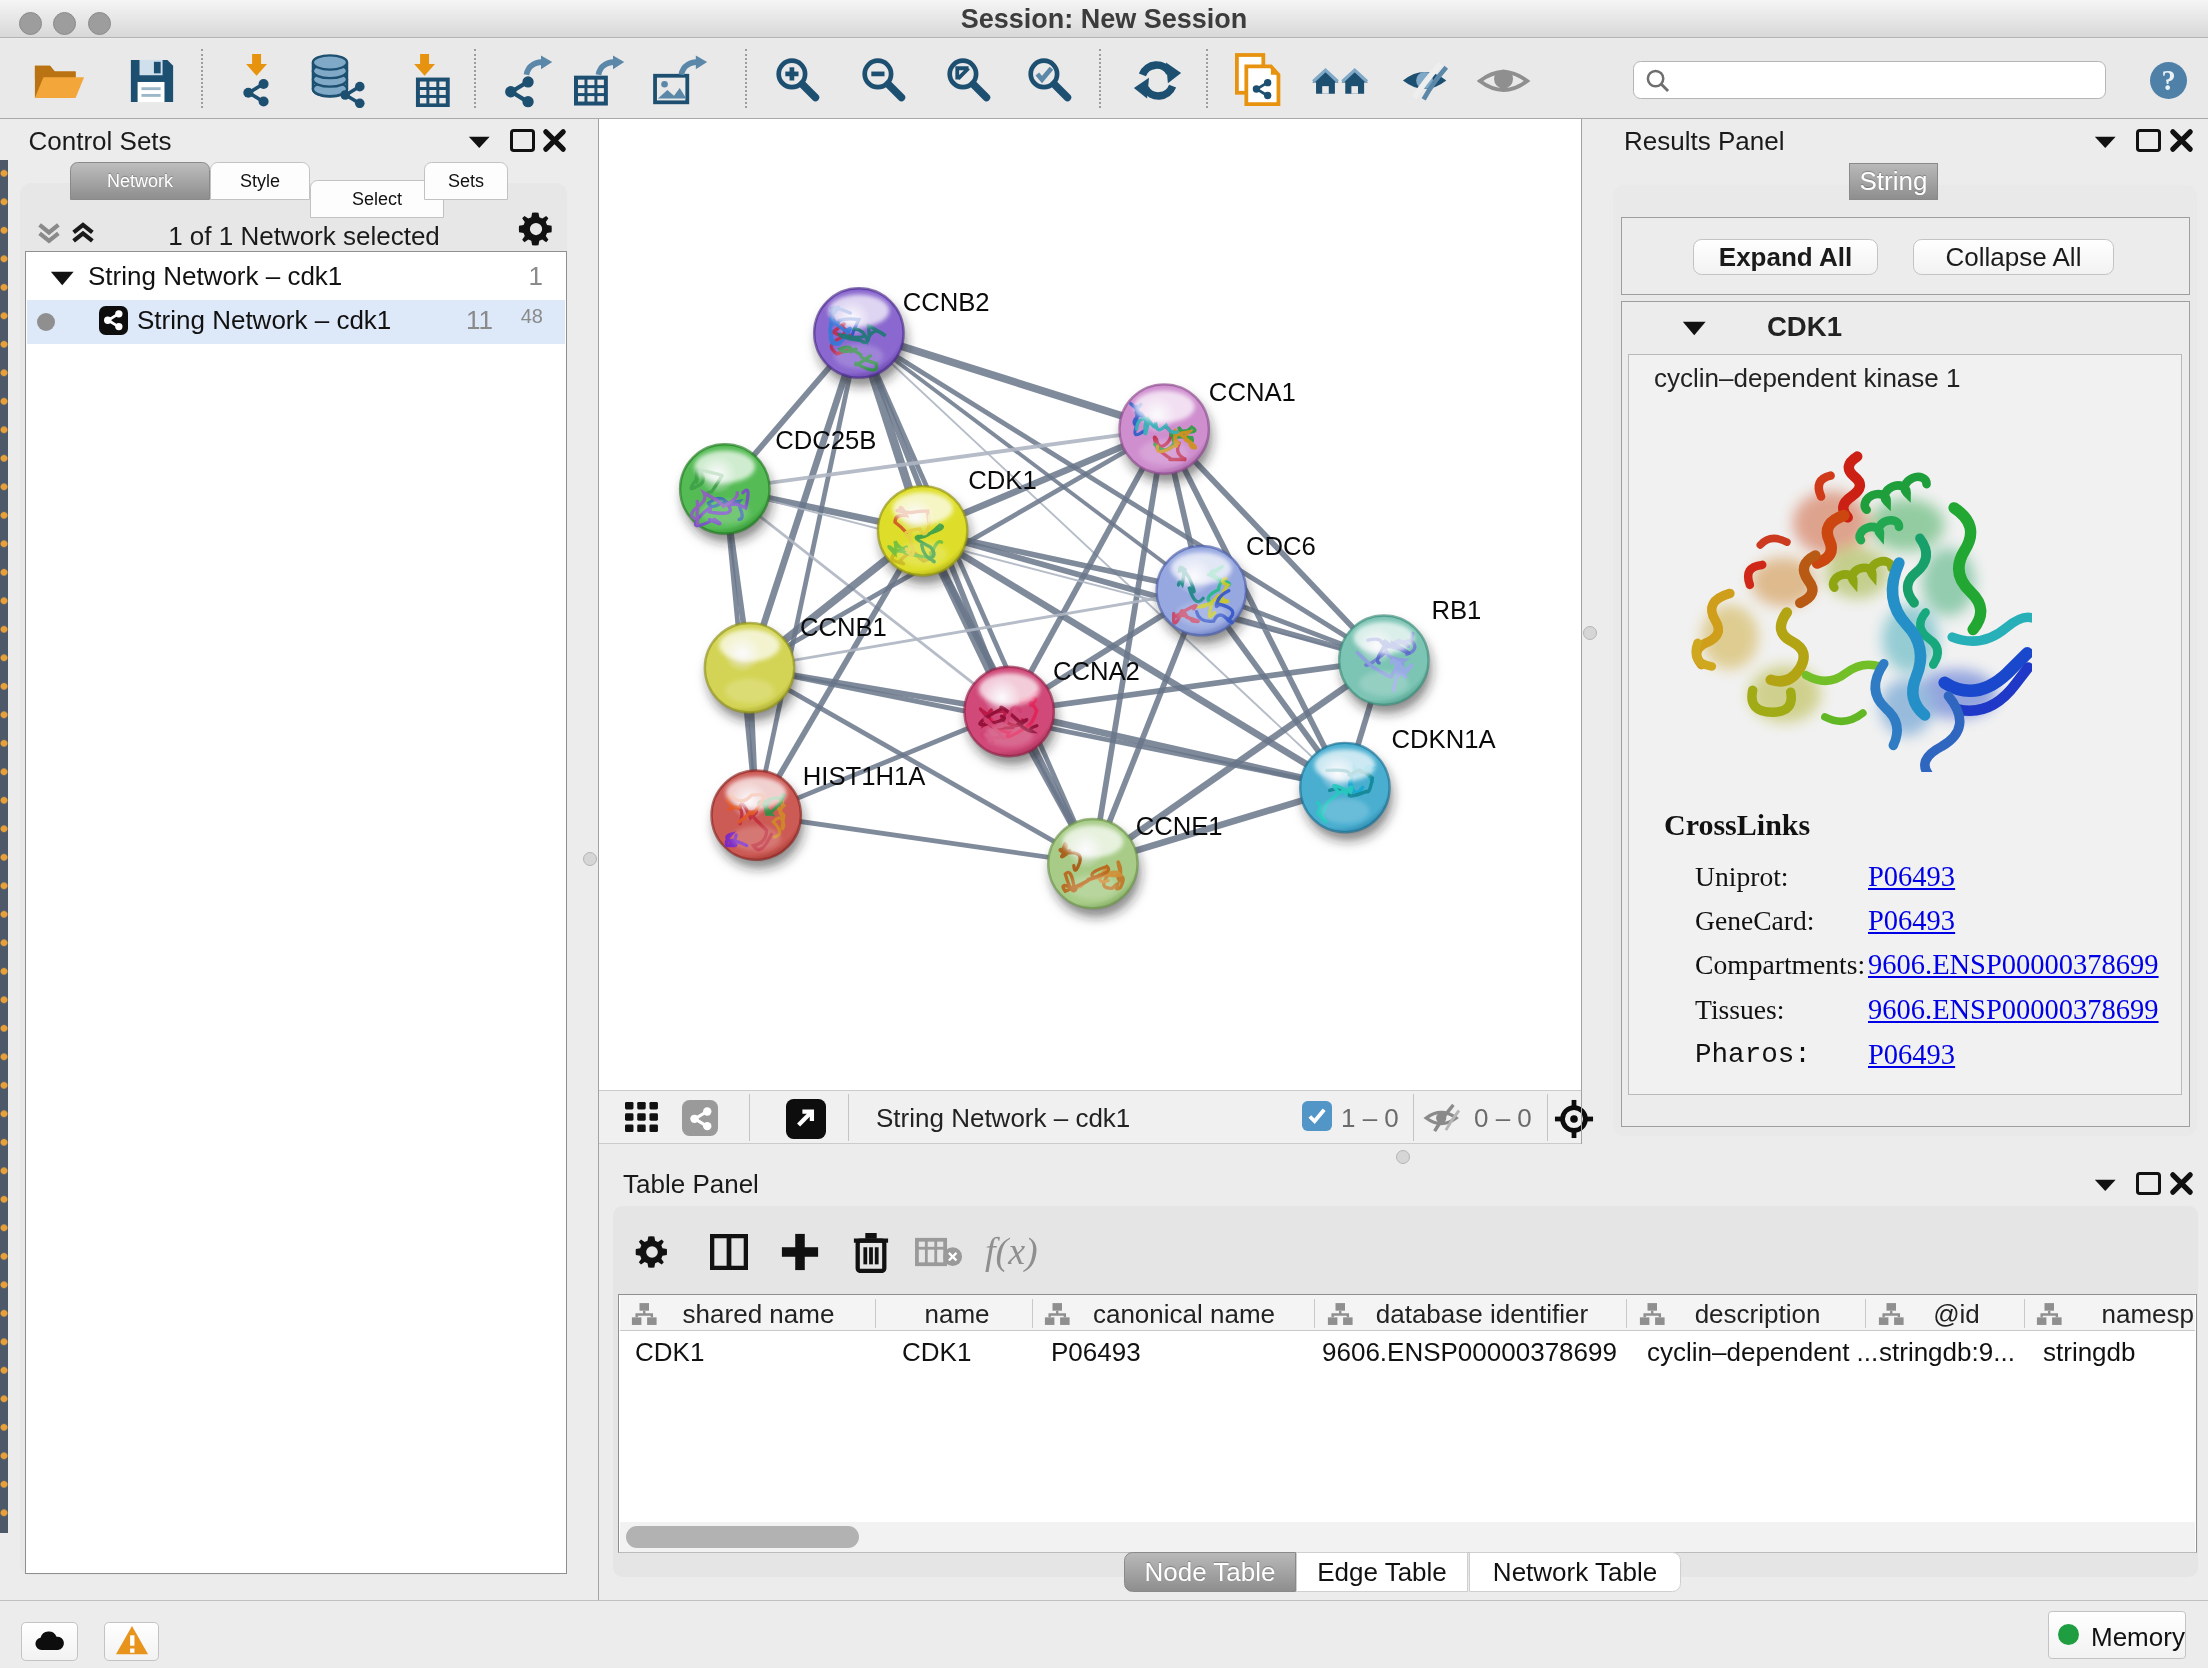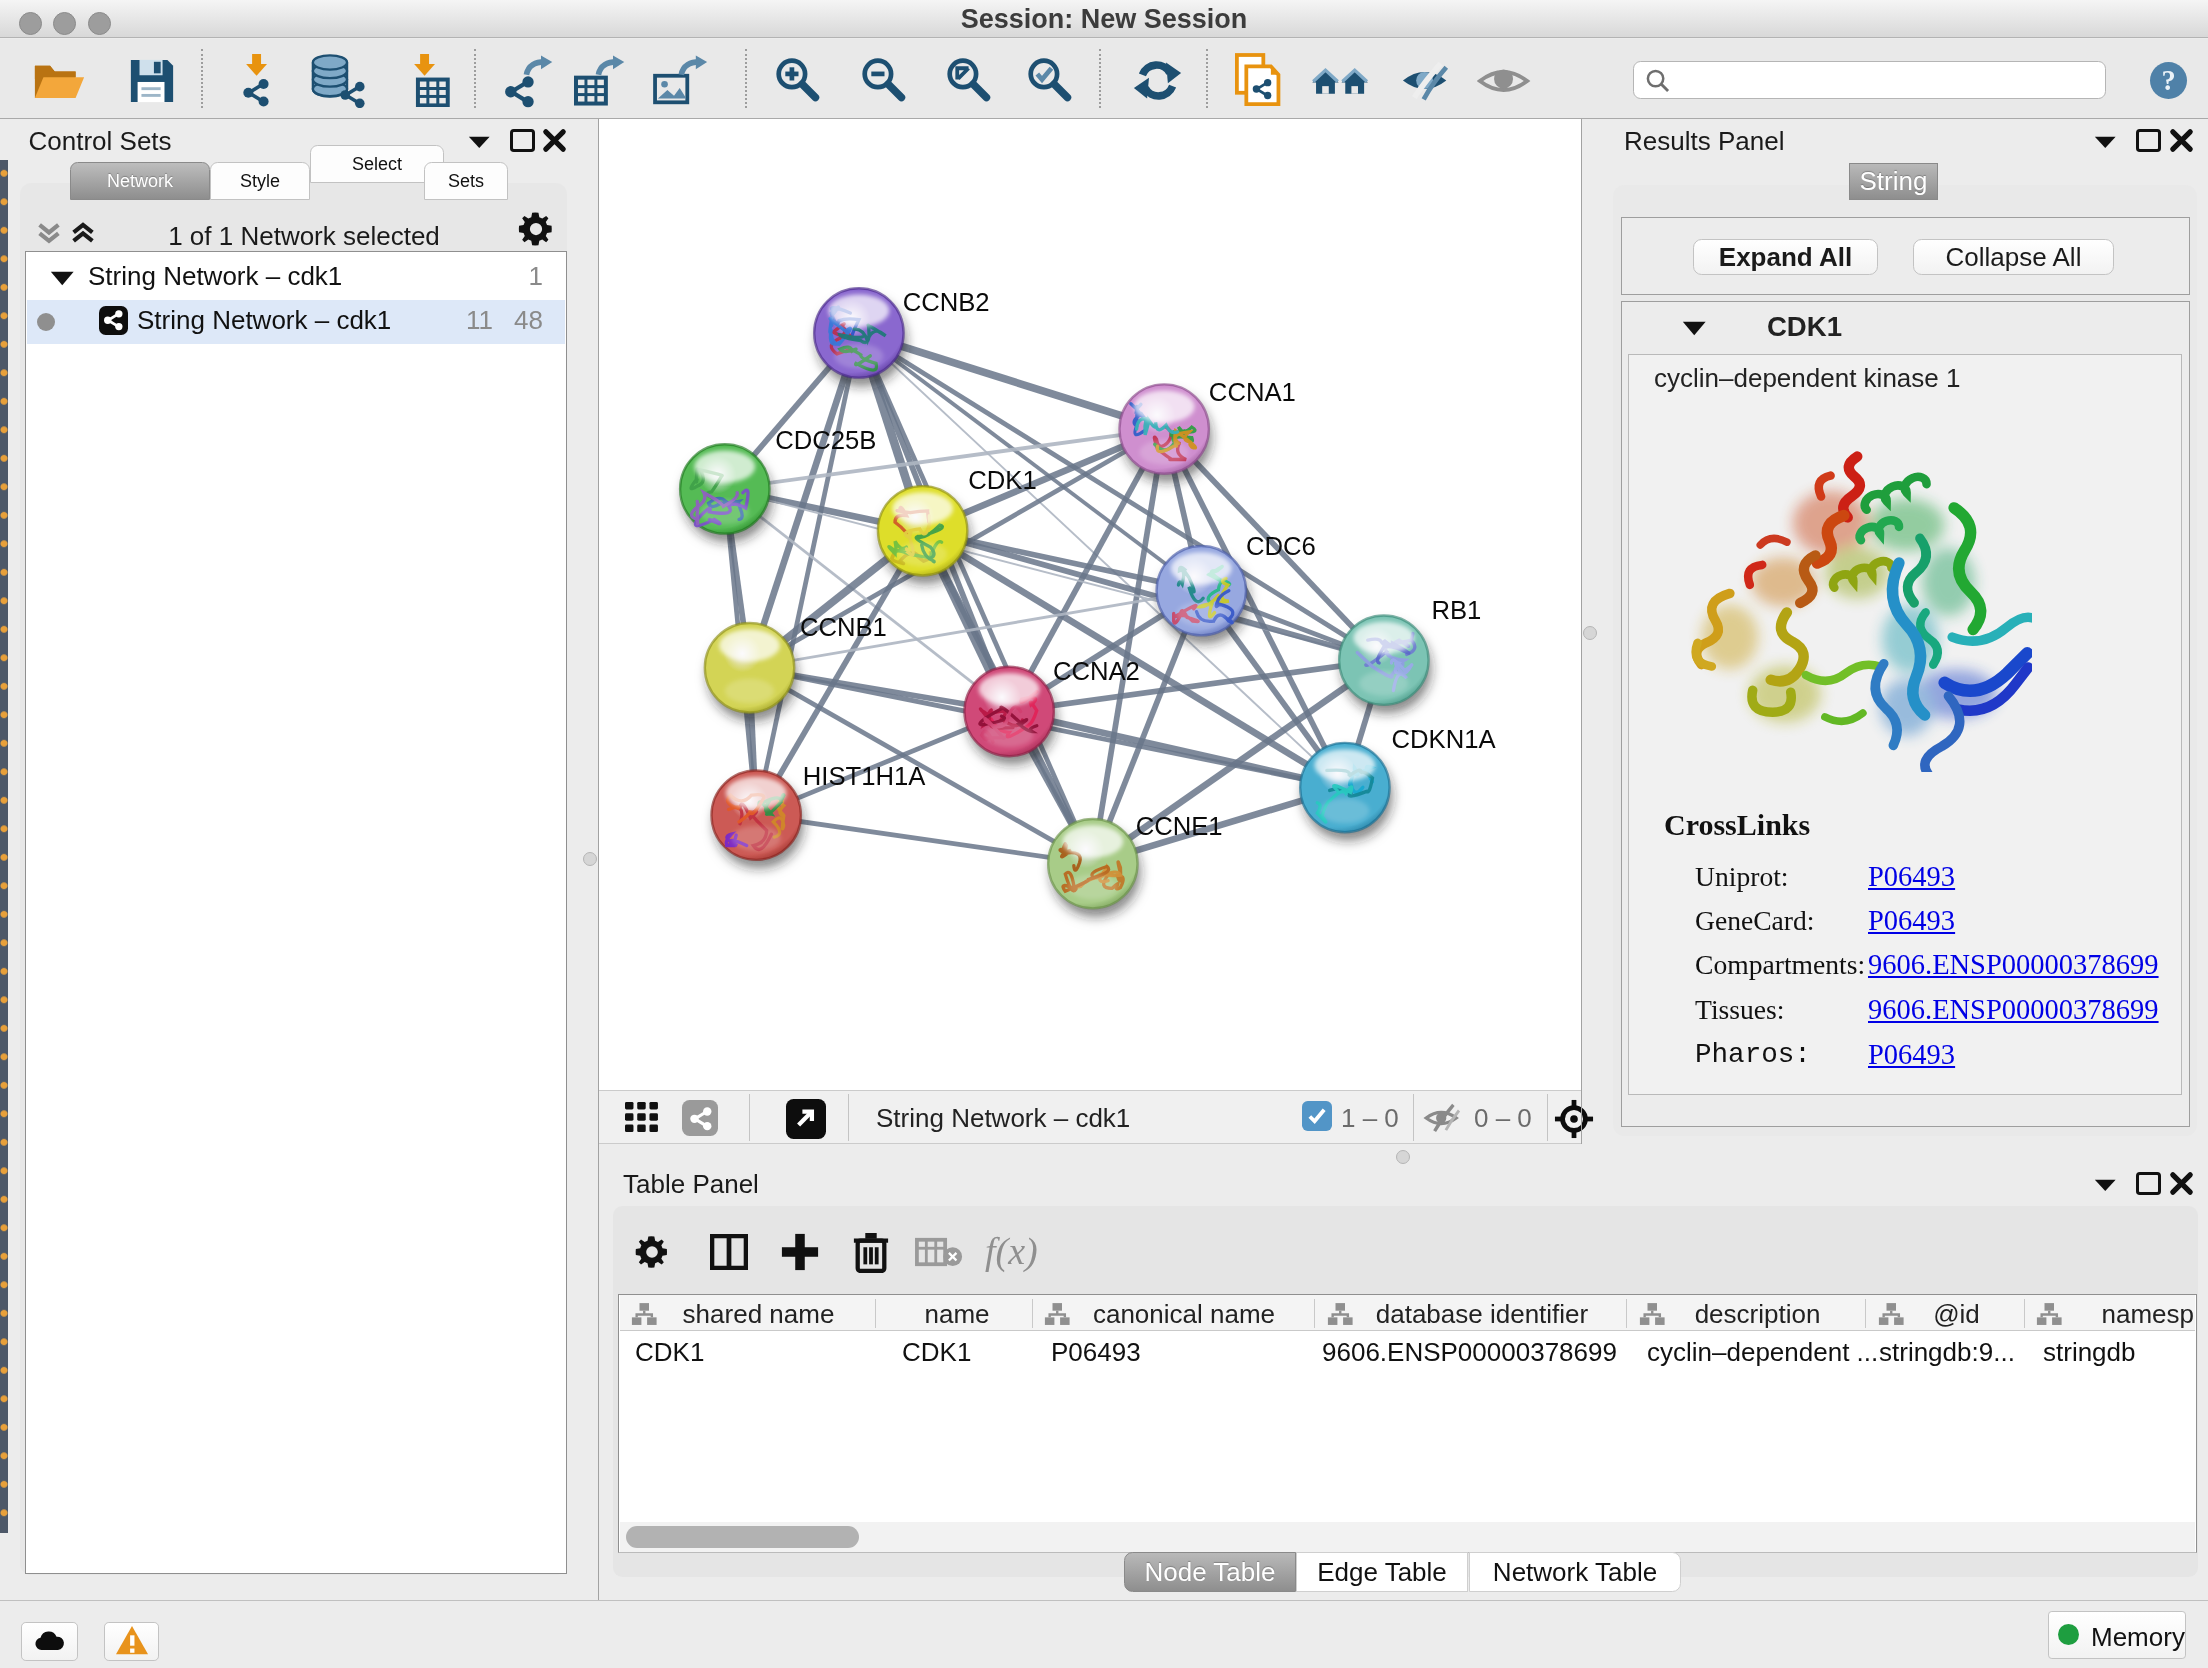--- a/index.html
+++ b/index.html
@@ -197,21 +197,21 @@
     <polygon points="4,4 26,4 15,16" fill="#111"></polygon>
   </svg>
 <div class="abs" style="left:510px;top:129px;width:25px;height:23px;border:3.3px solid #111;border-radius:3.8px"></div>
 <svg class="abs" style="left:542px;top:128px" width="25" height="25" viewBox="0 0 26 26">
     <path d="M4 4 L22 22 M22 4 L4 22" stroke="#111" stroke-width="5.5" stroke-linecap="round"></path>
   </svg>
 
 <div class="abs" style="left:20px;top:183px;width:547px;height:1392px;background:#e7e7e7;border-radius:11.4px"></div>
 <div class="tab tabsel" style="left:70px;top:162px;width:140px">Network</div>
 <div class="tab" style="left:210px;top:162px;width:100px">Style</div>
-<div class="tab" style="left:310px;top:145px;width:134px">Select</div>
+<div class="tab" style="left:310px;top:180px;width:134px">Select</div>
 <div class="tab" style="left:424px;top:162px;width:84px">Sets</div>
 
 <svg class="abs" style="left:34px;top:221px" width="30" height="28.5" viewBox="0 0 32 30">
  <g fill="none" stroke="#8a8a8a" stroke-width="4.5">
       <path d="M6 4 l10 8 10 -8"></path>
       <path d="M6 13 l10 8 10 -8"></path>
     </g>
   </svg>
 <svg class="abs" style="left:68px;top:221px" width="30" height="28.5" viewBox="0 0 32 30">
  <g fill="none" stroke="#1a1a1a" stroke-width="4.5">
@@ -239,21 +239,21 @@
     <g transform="translate(1,1) scale(0.9)" stroke="#fff" stroke-width="3.4" fill="#fff">
       <line x1="6" y1="13" x2="19" y2="5"></line>
       <line x1="6" y1="13" x2="19" y2="21"></line>
       <circle cx="5.5" cy="13" r="4.6" stroke="none"></circle>
       <circle cx="19.5" cy="5" r="4.6" stroke="none"></circle>
       <circle cx="19.5" cy="21" r="4.6" stroke="none"></circle>
     </g>
   </svg>
 <div class="abs" style="left:137px;top:305px;font-size:26px;color:#111">String Network – cdk1</div>
 <div class="abs" style="left:445px;top:305px;width:48px;text-align:right;font-size:26px;color:#8a8a8a">11</div>
-<div class="abs" style="left:495px;top:305px;width:48px;text-align:right;font-size:26px;color:#8a8a8a">48</div>
+<div class="abs" style="left:495px;top:305px;width:48px;text-align:right;font-size:20px;color:#8a8a8a">48</div>
 
 <div class="abs" style="left:0;top:1600px;width:2208px;height:68px;background:#ececec;border-top:1px solid #c0c0c0"></div>
 <div class="wbtn" style="left:21px;top:1622px;width:57px;height:39px;border-radius:4.8px"></div>
 <svg class="abs" style="left:32px;top:1629px" width="34" height="25" viewBox="0 0 36 26">
  <path d="M10 22 a6.5 6.5 0 0 1 -1 -12.9 a9 9 0 0 1 17 -1.2 a7 7 0 0 1 1.5 14z" fill="#0d0d0d"></path>
   </svg>
 <div class="wbtn" style="left:104px;top:1622px;width:55px;height:39px;border-radius:4.8px"></div>
 <svg class="abs" style="left:114px;top:1624px" width="36" height="33" viewBox="0 0 38 35">
  <path d="M19 2 L36 32 H2 z" fill="#e8931c"></path>
  <rect x="17" y="12" width="4.6" height="11" fill="#fff"></rect>

